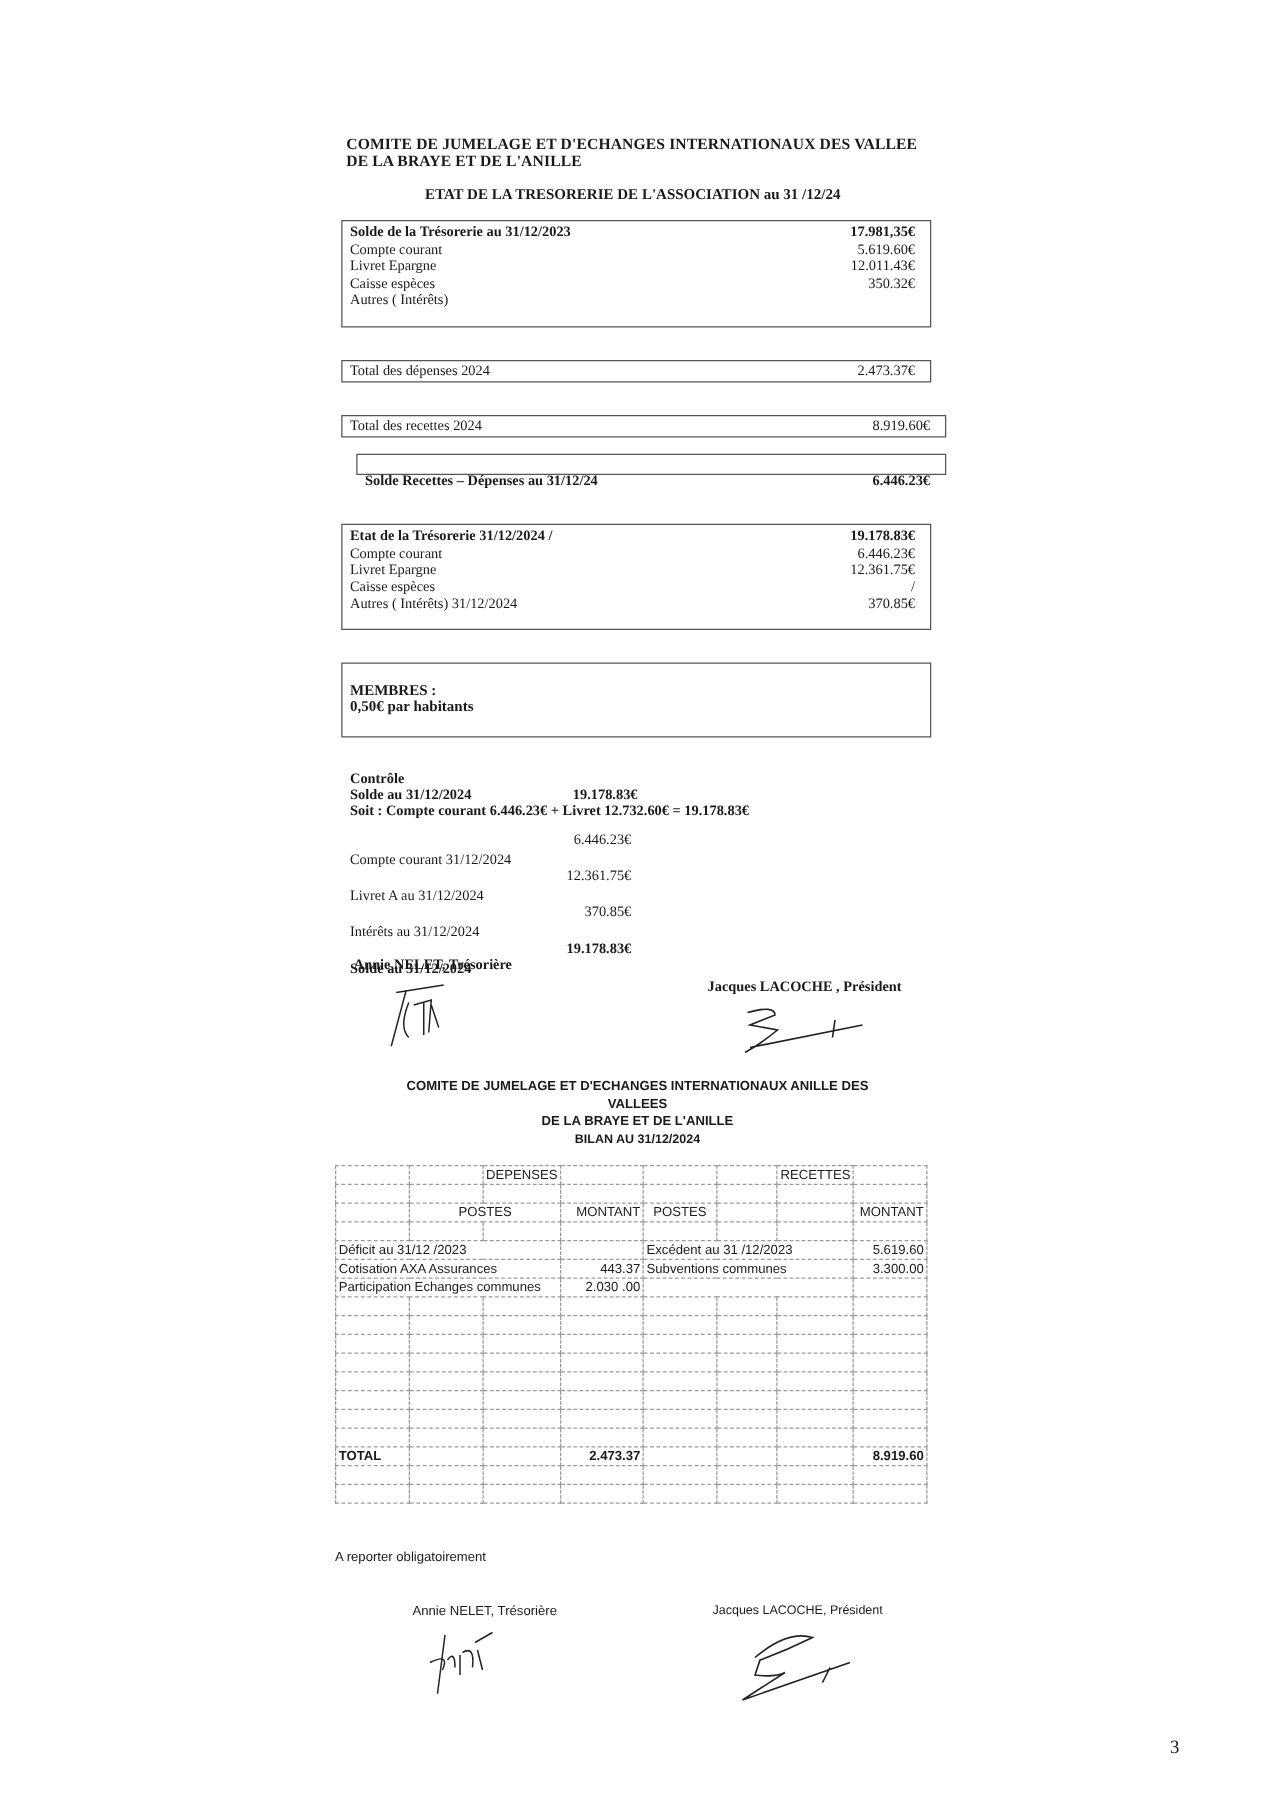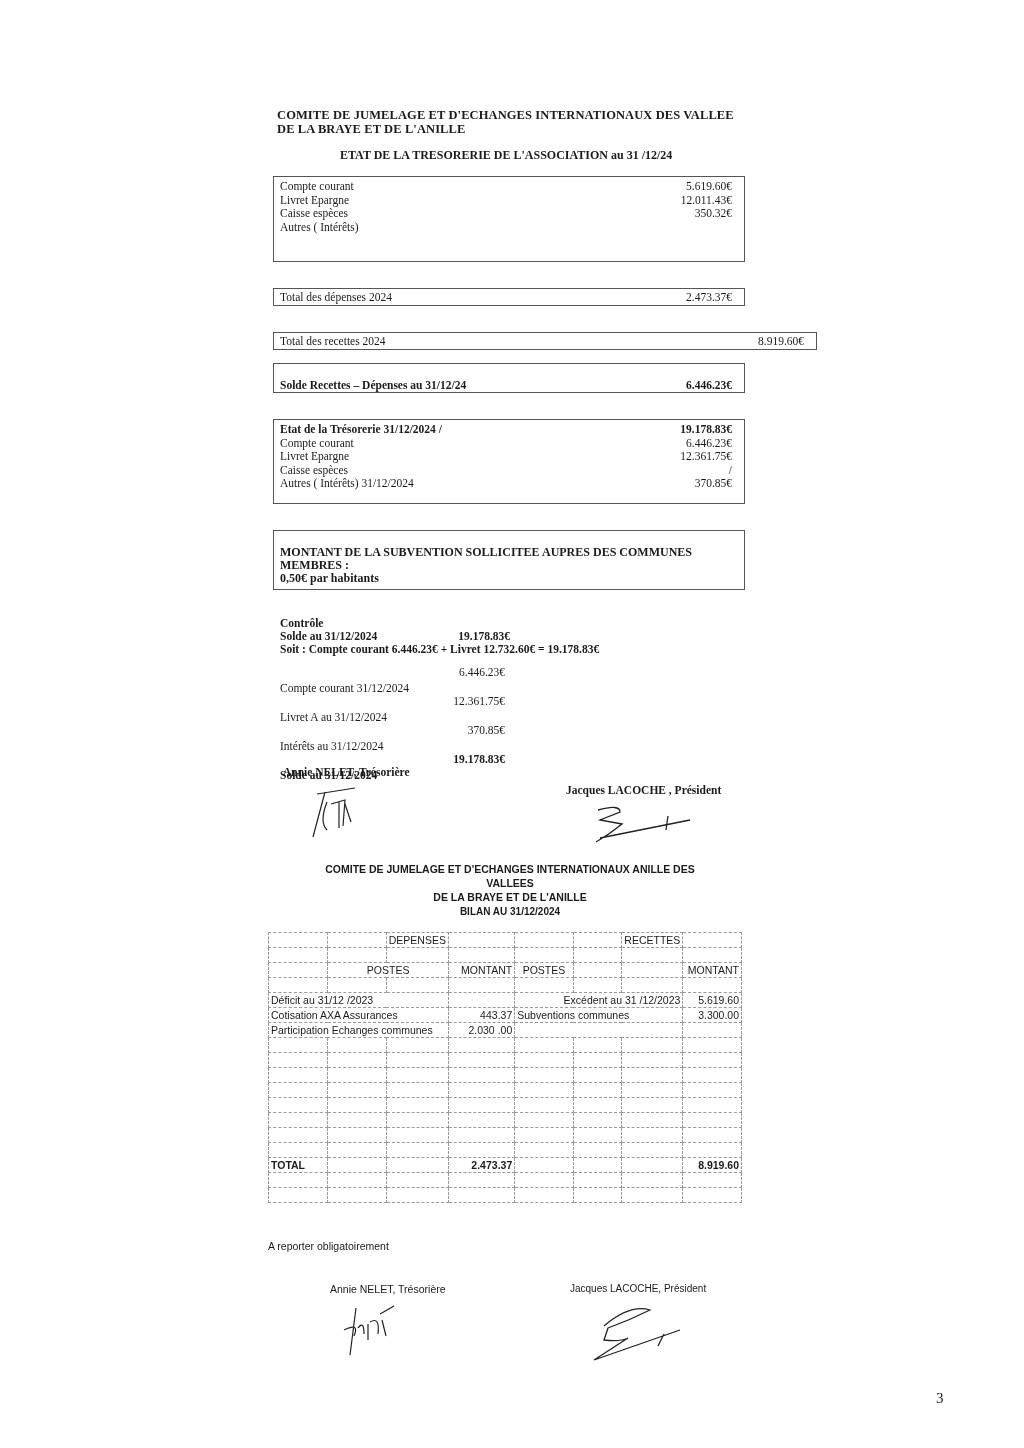--- a/index.html
+++ b/index.html
@@ -11,22 +11,22 @@
 
     .org-title { left: 277px; top: 108px; width: 470px; font-size: 12.5px; line-height: 14px; font-weight: bold; letter-spacing: 0.1px; }
     .sub-title { left: 340px; top: 148px; font-size: 12px; font-weight: bold; }
 
     .box { border: 1px solid #555; box-sizing: border-box; font-size: 11.5px; line-height: 13.5px; }
     .box .row { display: flex; justify-content: space-between; padding: 0 12px 0 6px; }
     .box .row .val { text-align: right; }
 
     .box1 { left: 273px; top: 176px; width: 472px; height: 86px; padding-top: 3px; }
     .box2 { left: 273px; top: 288px; width: 472px; height: 18px; padding-top: 2px; }
-    .box3 { left: 273px; top: 332px; width: 544px; height: 18px; padding-top: 2px; }
-    .box4 { left: 273px; top: 363px; width: 472px; height: 30px; padding-top: 15px; }
+    .box3 { left: 273px; top: 332px; width: 484px; height: 18px; padding-top: 2px; }
+    .box4 { left: 285px; top: 363px; width: 472px; height: 17px; padding-top: 15px; }
     .box5 { left: 273px; top: 419px; width: 472px; height: 85px; padding-top: 3px; }
     .box6 { left: 273px; top: 530px; width: 472px; height: 60px; padding: 15px 6px 0 6px; font-size: 12px; line-height: 13px; font-weight: bold; }
 
     .controle { left: 280px; top: 617px; font-size: 11.5px; line-height: 13px; }
     .controle .line { display: flex; gap: 20px; }
     .controle .lbl { width: 150px; }
     .controle .v { width: 60px; text-align: right; }
     .controle .lbl2 { width: 140px; margin-top: 16px; }
     .controle .v2 { width: 65px; text-align: right; }
 
@@ -49,20 +49,24 @@
     .page-num { left: 936px; top: 1390px; font-size: 15px; }
     .sig-svg { position: absolute; }
   </style>
 </head>
 <body>
 
 <div class="abs serif org-title">COMITE DE JUMELAGE ET D'ECHANGES INTERNATIONAUX DES VALLEE DE LA BRAYE ET DE L'ANILLE</div>
 <div class="abs serif sub-title">ETAT DE LA TRESORERIE DE L'ASSOCIATION  au 31 /12/24</div>
 
 <div class="abs serif box box1">
+  <div class="row b">
+      <span>Solde de la Trésorerie au 31/12/2023</span>
+      <span class="val">17.981,35€</span>
+    </div>
   <div class="row">
       <span>Compte courant</span>
       <span class="val">5.619.60€</span>
     </div>
   <div class="row">
       <span>Livret Epargne</span>
       <span class="val">12.011.43€</span>
     </div>
   <div class="row">
       <span>Caisse espèces</span>
@@ -110,21 +114,20 @@
       <span>Caisse espèces</span>
       <span class="val">/</span>
     </div>
   <div class="row">
       <span>Autres ( Intérêts)  31/12/2024</span>
       <span class="val">370.85€</span>
     </div>
 </div>
 
 <div class="abs serif box box6">
-  <div>MONTANT DE LA SUBVENTION SOLLICITEE AUPRES DES COMMUNES</div>
   <div>MEMBRES :</div>
   <div>0,50€ par habitants</div>
 </div>
 
 <div class="abs serif controle">
   <div class="b">Contrôle</div>
   <div class="line b">
       <span class="lbl">Solde au 31/12/2024</span>
       <span class="v">19.178.83€</span>
     </div>
@@ -211,21 +214,21 @@
         <td></td>
         <td></td>
         <td></td>
         <td></td>
         <td></td>
         <td></td>
       </tr>
   <tr>
     <td colspan="3">Déficit au 31/12 /2023</td>
         <td class="r"></td>
-    <td colspan="3" style="text-align:right">Excédent au 31 /12/2023</td>
+    <td colspan="3" style="">Excédent au 31 /12/2023</td>
         <td class="r">5.619.60</td>
   </tr>
   <tr>
     <td colspan="3">Cotisation AXA Assurances</td>
         <td class="r">443.37</td>
     <td colspan="3">Subventions communes</td>
         <td class="r">3.300.00</td>
   </tr>
   <tr>
     <td colspan="3">Participation Echanges communes</td>

